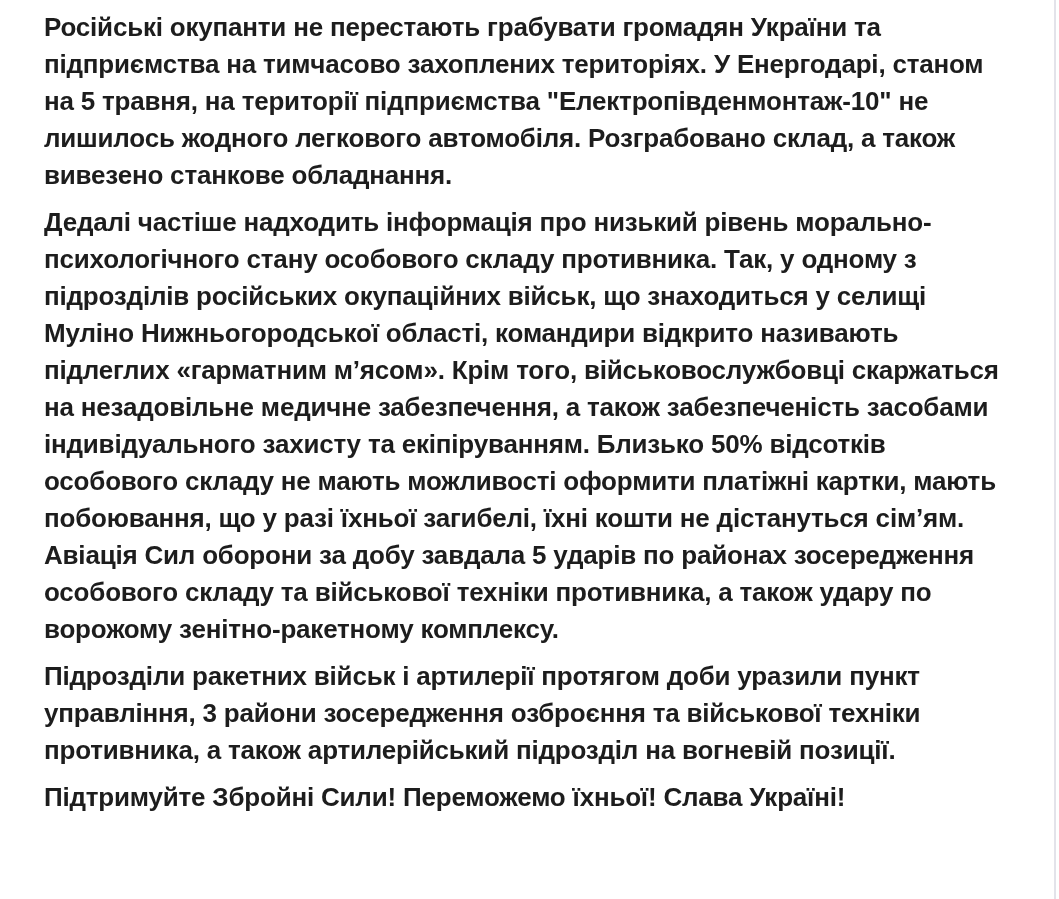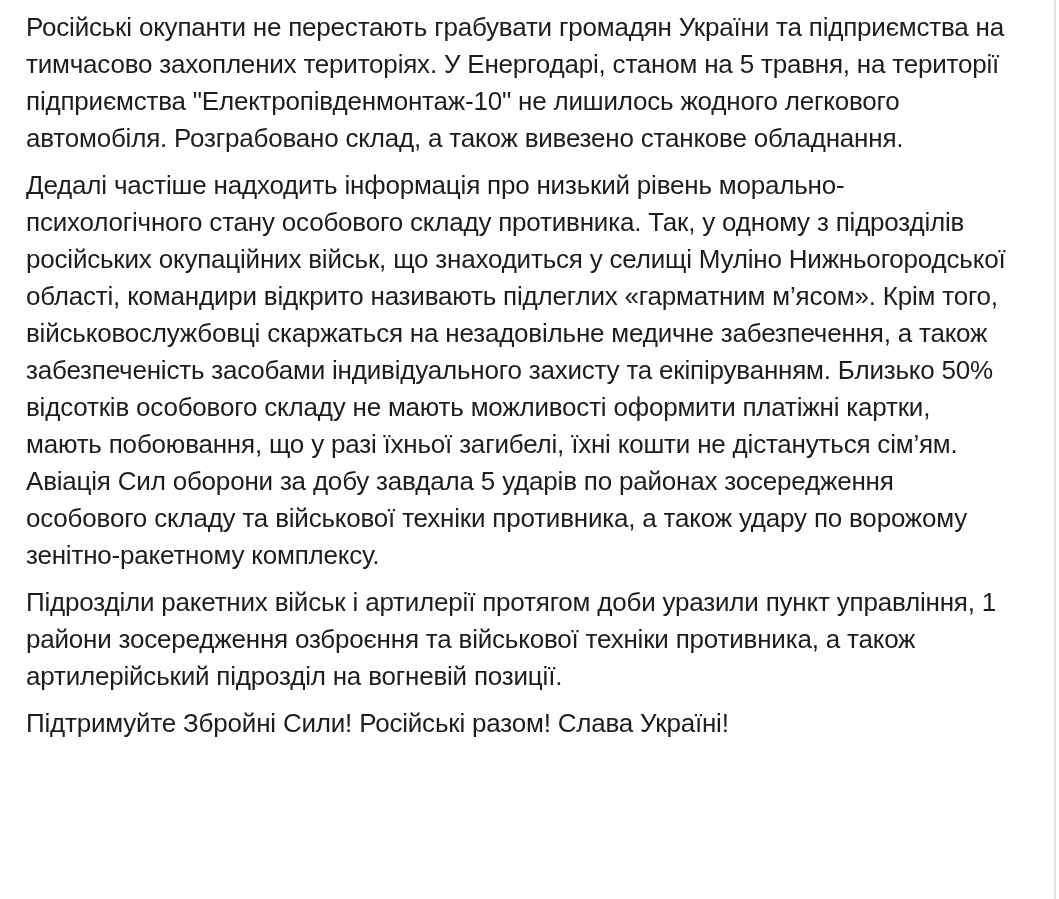--- a/index.html
+++ b/index.html
@@ -13,40 +13,41 @@
     position: relative;
     overflow: hidden;
     font-family: "Liberation Sans", sans-serif;
   }
   .post {
     box-sizing: border-box;
     padding: 9px 40px 0 26px;
     width: 1050px;
   }
   .post p {
-    margin: 0 0 10px 0;
+    margin: 0 0 10px 18px;
     font-size: 26px;
     line-height: 37px;
     color: #1d1d1d;
     letter-spacing: -0.2px;
     white-space: pre-line;
+    font-weight: bold;
   }
   .right-line {
     position: absolute;
     top: 0;
     right: 3px;
     width: 2px;
     height: 899px;
     background: #e3e3ea;
   }
 </style>
 </head>
 <body>
 
 <article class="post">
   <p>Російські окупанти не перестають грабувати громадян України та підприємства на тимчасово захоплених територіях. У Енергодарі, станом на 5 травня, на території підприємства "Електропівденмонтаж-10" не лишилось жодного легкового автомобіля. Розграбовано склад, а також вивезено станкове обладнання.</p>
   <p>Дедалі частіше надходить інформація про низький рівень морально-психологічного стану особового складу противника. Так, у одному з підрозділів російських окупаційних військ, що знаходиться у селищі Муліно Нижньогородської області, командири відкрито називають підлеглих «гарматним м’ясом». Крім того, військовослужбовці скаржаться на незадовільне медичне забезпечення, а також забезпеченість засобами індивідуального захисту та екіпіруванням. Близько 50% відсотків особового складу не мають можливості оформити платіжні картки, мають побоювання, що у разі їхньої загибелі, їхні кошти не дістануться сім’ям.
 Авіація Сил оборони за добу завдала 5 ударів по районах зосередження особового складу та військової техніки противника, а також удару по ворожому зенітно-ракетному комплексу.</p>
-  <p>Підрозділи ракетних військ і артилерії протягом доби уразили пункт управління, 1 райони зосередження озброєння та військової техніки противника, а також артилерійський підрозділ на вогневій позиції.</p>
-  <p>Підтримуйте Збройні Сили! Російські разом! Слава Україні!</p>
+  <p>Підрозділи ракетних військ і артилерії протягом доби уразили пункт управління, 3 райони зосередження озброєння та військової техніки противника, а також артилерійський підрозділ на вогневій позиції.</p>
+  <p>Підтримуйте Збройні Сили! Переможемо їхньої! Слава Україні!</p>
 </article>
 
 <div class="right-line"></div>
 
 </body></html>

